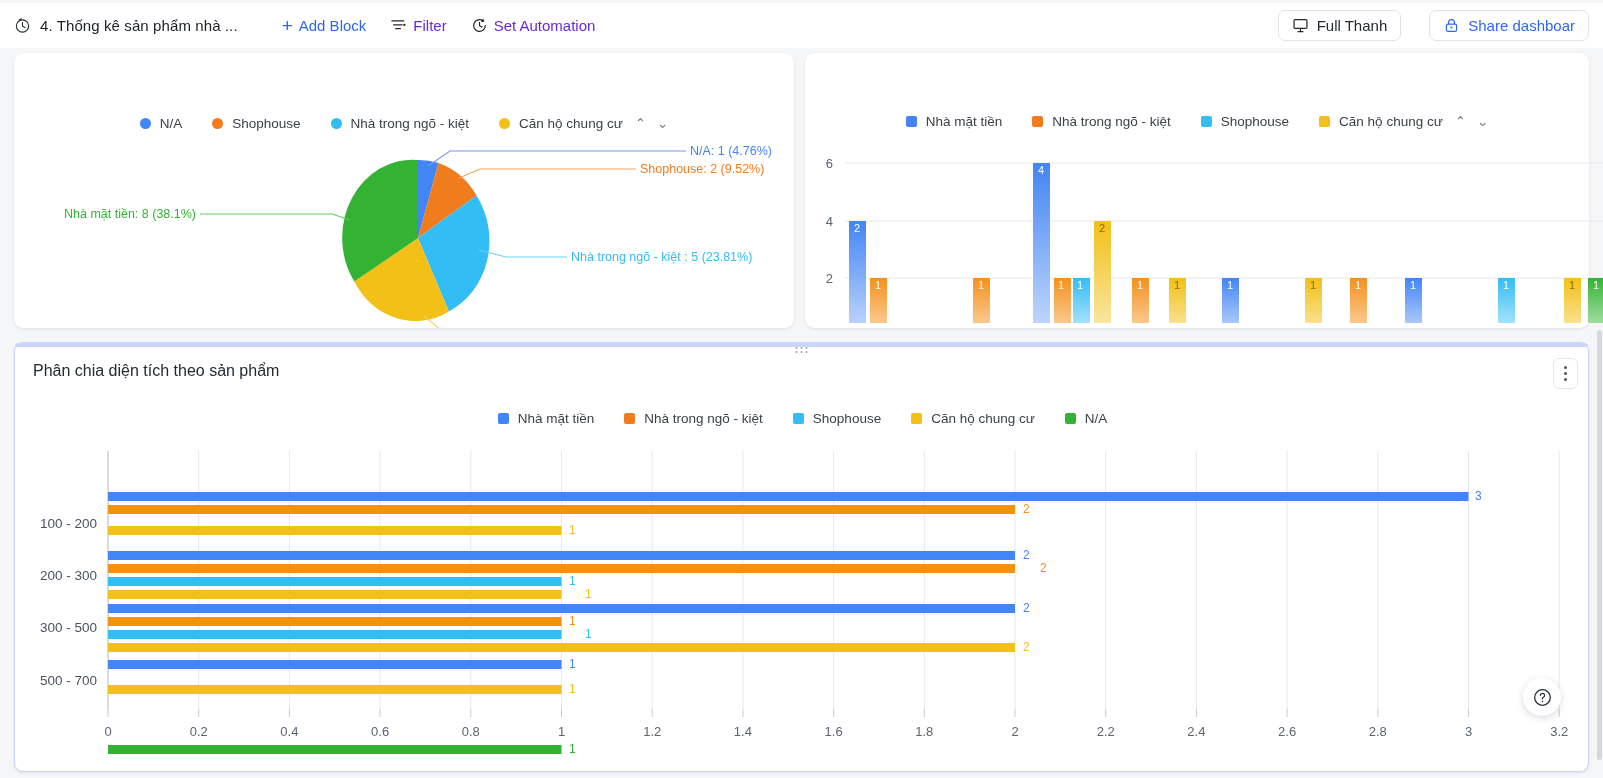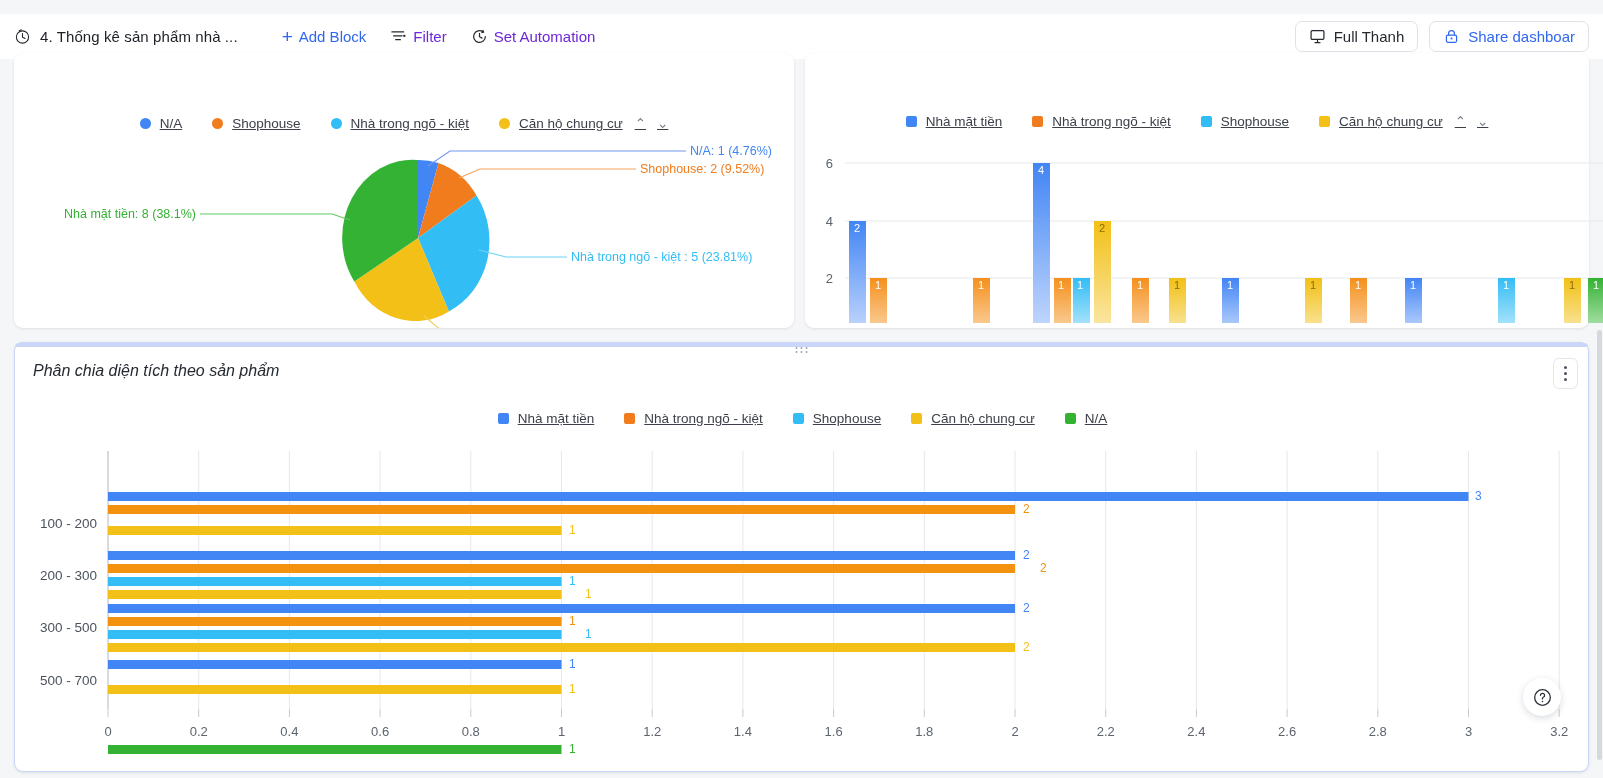--- a/index.html
+++ b/index.html
@@ -6,21 +6,21 @@
   html, body {
     width: 1603px; height: 778px;
     background: #f5f6f8;
     font-family: "Liberation Sans", sans-serif;
     overflow: hidden;
   }
   .app { position: relative; width: 1603px; height: 778px; }
 
   
   .topbar {
-    position: absolute; left: 0; top: 14px; width: 1603px; height: 45px;
+    position: absolute; left: 0; top: 3px; width: 1603px; height: 45px;
     background: #ffffff; display: flex; align-items: center;
     padding: 0 14px; gap: 0;
   }
   .tb-clock { width: 17px; height: 17px; flex: 0 0 auto; margin-right: 9px; }
   .tb-title {
     font-size: 15px; color: #1c2026; white-space: nowrap;
     margin-right: 44px; letter-spacing: .1px;
   }
   .tb-action {
     display: flex; align-items: center; gap: 6px;
@@ -30,21 +30,21 @@
   .tb-action.dark { color: #6d28d9; }
   .tb-action svg, .tb-action .plus { flex: 0 0 auto; }
   .plus { font-size: 19px; line-height: 14px; font-weight: 400; }
   .tb-spacer { flex: 1 1 auto; }
   .tb-btn {
     display: flex; align-items: center; gap: 8px;
     height: 31px; padding: 0 13px; border: 1px solid #dfe2e8;
     border-radius: 7px; background: #fff; font-size: 15px;
     color: #252a31; cursor: pointer; white-space: nowrap;
   }
-  .tb-btn.share { color: #3067f0; border-color: #dfe2e8; margin-left: 11px; }
+  .tb-btn.share { color: #3067f0; border-color: #dfe2e8; margin-left: 28px; }
 
   
   .card {
     position: absolute; background: #fff; border-radius: 9px;
     box-shadow: 0 1px 3px rgba(20,30,60,.10);
   }
   #card-pie  { left: 14px;  top: 53px;  width: 780px; height: 275px; }
   #card-bars { left: 805px; top: 53px;  width: 784px; height: 275px; }
   #card-area {
     left: 14px; top: 342px; width: 1575px; height: 430px;
@@ -64,29 +64,29 @@
   .kebab {
     position: absolute; right: 10px; top: 15px; width: 25px; height: 31px;
     border: 1px solid #e3e6ec; border-radius: 6px; background: #fff;
     display: flex; flex-direction: column; align-items: center;
     justify-content: center; gap: 3px; cursor: pointer;
   }
   .kebab i { width: 3px; height: 3px; border-radius: 50%; background: #4b525e; display:block; }
 
   .card-title {
     position: absolute; left: 18px; top: 19px;
-    font-size: 16px; color: #252a31; font-style: italic;
+    font-size: 16px; color: #252a31;
   }
 
   
   .legend {
     display: flex; align-items: center; justify-content: center;
     gap: 30px; font-size: 13.5px; color: #3c4149;
   }
-  .legend .item { display: flex; align-items: center; gap: 9px; white-space: nowrap; cursor: pointer; text-decoration: underline; }
+  .legend .item { display: flex; align-items: center; gap: 9px; white-space: nowrap; cursor: pointer; }
   .legend .dot { width: 11px; height: 11px; border-radius: 50%; }
   .legend .sq  { width: 11px; height: 11px; border-radius: 2px; }
   .legend .carets { display: flex; gap: 11px; margin-left: 3px; color: #7b828d; }
   .caret { cursor: pointer; }
 
   #legend-pie  { position: absolute; left: 0; top: 62px;  width: 780px; }
   #legend-bar  { position: absolute; left: 0; top: 60px;  width: 784px; }
   #legend-area { position: absolute; left: 0; top: 68px;  width: 1575px; }
 
   svg { display: block; }

